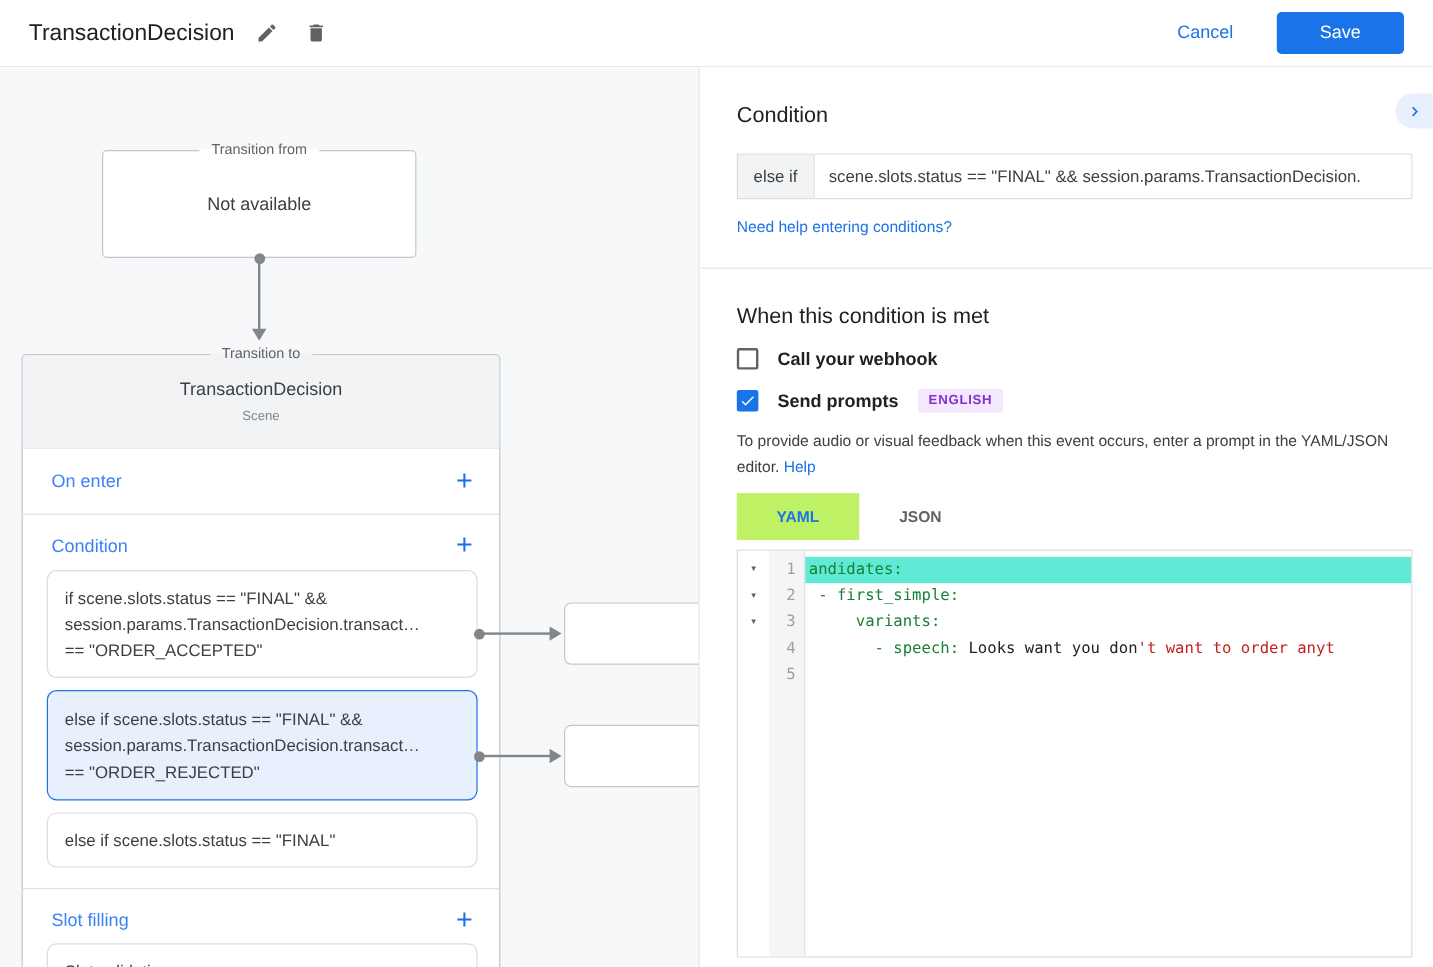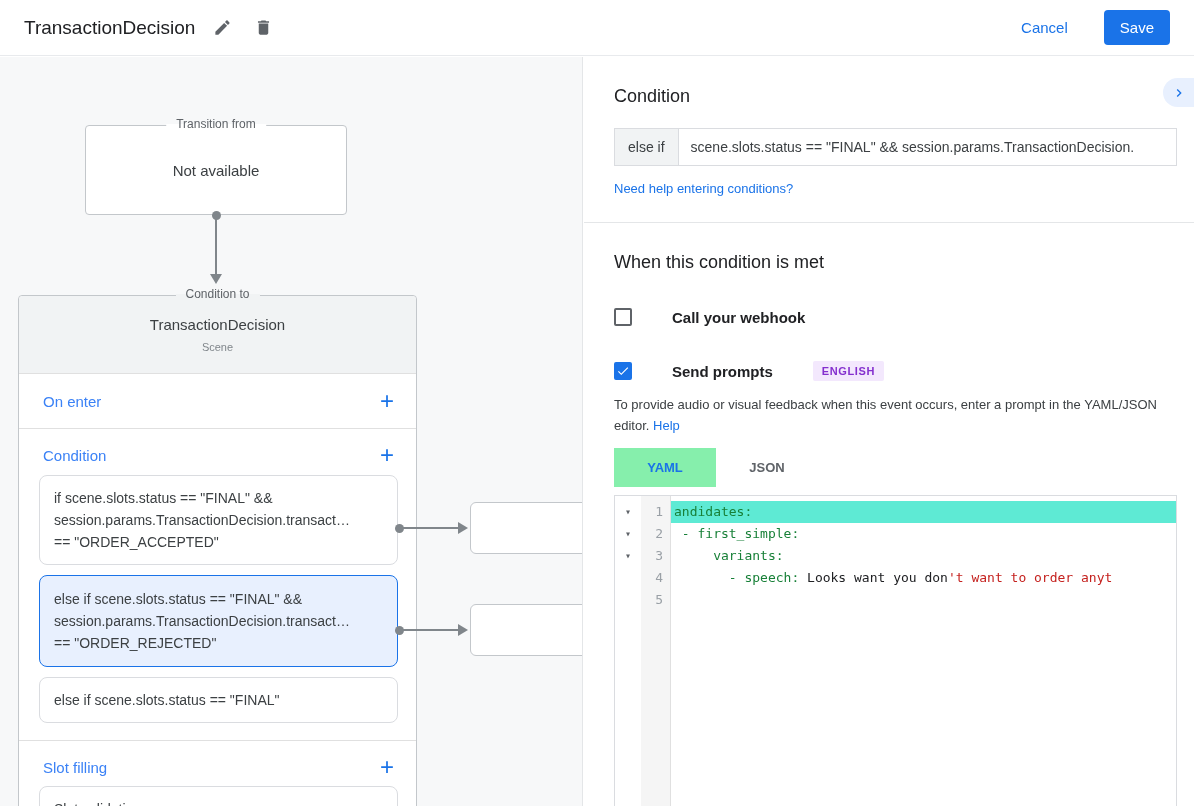--- a/index.html
+++ b/index.html
@@ -11,21 +11,21 @@
   .topbar { position:absolute; top:0; left:0; right:0; height:56px; background:#fff;
     border-bottom:1px solid #e8eaed; display:flex; align-items:center; padding:0 24px; }
   .topbar h1 { font-size:19px; font-weight:400; color:#202124; }
   .icon-btn { background:none; border:none; cursor:pointer; padding:4px; margin-left:14px;
     display:inline-flex; align-items:center; }
   .icon-btn svg { width:19px; height:19px; fill:#5f6368; }
   .topbar-spacer { flex:1; }
   .cancel-link { background:none; border:none; color:#1a73e8; font-size:15px; font-weight:500;
     font-family:inherit; cursor:pointer; margin-right:36px; }
   .save-btn { background:#1a73e8; color:#fff; border:none; border-radius:4px; font-size:15px;
-    font-weight:500; font-family:inherit; padding:9px 16px; cursor:pointer; }
+    font-weight:500; font-family:inherit; padding:9px 36px; cursor:pointer; }
 
   
   .canvas { position:absolute; top:57px; left:0; width:583px; height:749px;
     background:#f7f8f9; border-right:1px solid #e4e6e8; overflow:hidden; }
 
   .legend { position:absolute; top:-9px; left:50%; transform:translateX(-50%);
     font-size:12px; color:#5f6368; padding:0 10px; white-space:nowrap; }
 
   .from-box { position:absolute; left:85px; top:68px; width:262px; height:90px;
     background:#fff; border:1px solid #c3c7cb; border-radius:4px; }
@@ -78,36 +78,36 @@
   .cond-row { margin-top:21px; margin-right:17px; height:38px; border:1px solid #dadce0; display:flex; }
   .cond-op { background:#f1f3f4; border-right:1px solid #dadce0; font-size:14px; color:#3c4043;
     display:flex; align-items:center; padding:0 13px; }
   .cond-input { flex:1; border:none; outline:none; font-family:inherit; font-size:14px; color:#3c4043;
     padding:0 12px; white-space:nowrap; overflow:hidden; }
 
   .help-cond { display:inline-block; margin-top:15px; font-size:13px; color:#1a73e8; text-decoration:none; }
   .panel-divider { height:1px; background:#e4e6e8; margin:25px 0 0 -30px; }
   .when-heading { margin-top:29px; }
 
-  .check-row { display:flex; align-items:center; margin-top:35px;gap:24px; }
+  .check-row { display:flex; align-items:center; margin-top:16px; }
   .checkbox { width:18px; height:18px; border:2px solid #5f6368; border-radius:2px; background:#fff;
     cursor:pointer; flex:none; display:flex; align-items:center; justify-content:center; }
   .checkbox.checked { background:#1a73e8; border-color:#1a73e8; }
   .checkbox svg { width:14px; height:14px; fill:#fff; }
   .check-label { margin-left:16px; font-size:15px; font-weight:700; color:#202124; }
   .lang-badge { margin-left:16px; background:#f3e8fd; color:#8430ce; font-size:11px; font-weight:700;
     letter-spacing:0.6px; padding:4px 9px; border-radius:2px; }
 
   .hint { margin-top:13px; font-size:13px; color:#3c4043; line-height:21px; width:560px; }
   .hint a { color:#1a73e8; text-decoration:none; }
 
   .tabs { display:flex; margin-top:12px; }
   .tab { padding:12px 0; width:102px; text-align:center; font-size:13px; font-weight:700;
     color:#5f6368; background:none; border:none; cursor:pointer; font-family:inherit; }
-  .tab.active { background:#86efac; color:#1a73e8; }
+  .tab.active { background:#bef264; color:#1a73e8; }
 
   .editor { margin-top:8px; margin-right:17px; height:340px; border:1px solid #dadce0;
     display:flex; font-family:"DejaVu Sans Mono", monospace; font-size:13px; }
   .fold-col { width:26px; background:#fff; padding-top:5px; }
   .fold-row { height:22px; text-align:center; font-size:10px; color:#5f6368; line-height:22px; cursor:pointer; }
   .num-col { width:30px; background:#f5f5f5; border-right:1px solid #e0e0e0; padding-top:5px; }
   .num-row { height:22px; line-height:22px; text-align:right; padding-right:7px; color:#9aa0a6; font-size:13px; }
   .code-col { flex:1; padding-top:5px; overflow:hidden; cursor:text; }
   .code-line { height:22px; line-height:22px; white-space:pre; padding-left:3px; }
   .code-line.active { background:#5eead4; }
@@ -142,21 +142,21 @@
     <div class="from-box">
       <span class="legend">Transition from</span>
       <div class="from-value">Not available</div>
     </div>
 
     <div class="v-dot"></div>
     <div class="v-line"></div>
     <div class="v-arrow"></div>
 
     <div class="scene-card">
-      <span class="legend">Condition to</span>
+      <span class="legend">Transition to</span>
       <div class="scene-head">
         <div class="scene-title">TransactionDecision</div>
         <div class="scene-type">Scene</div>
       </div>
 
       <div class="sec-row sec-divider">
         <span class="sec-label">On enter</span>
         <button class="plus-btn">+</button>
       </div>
 

